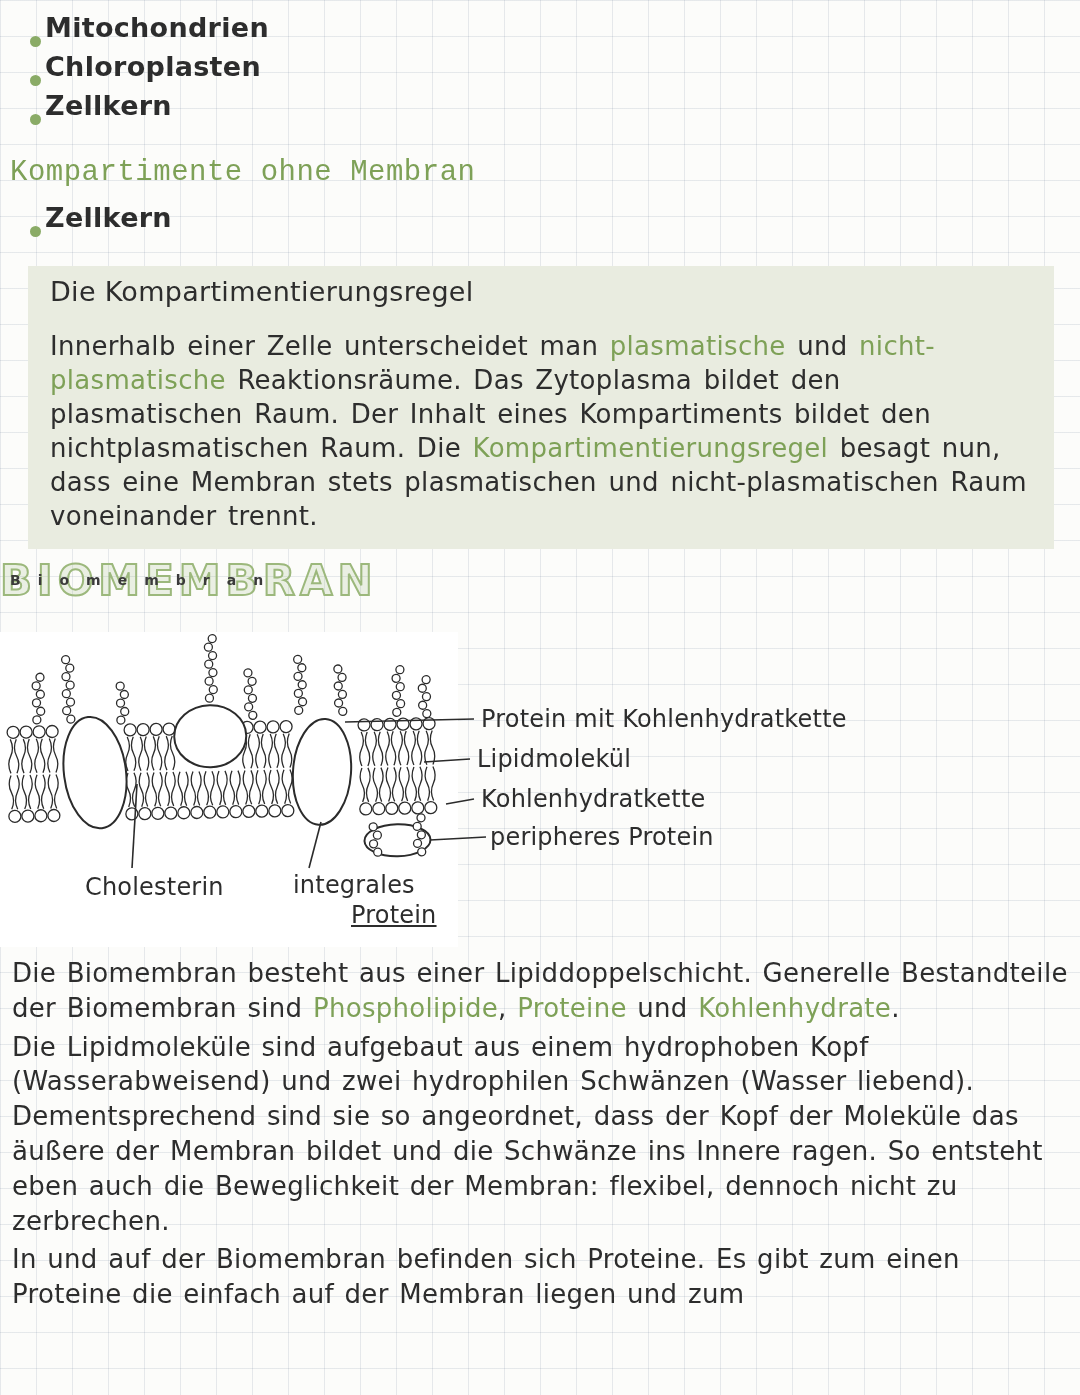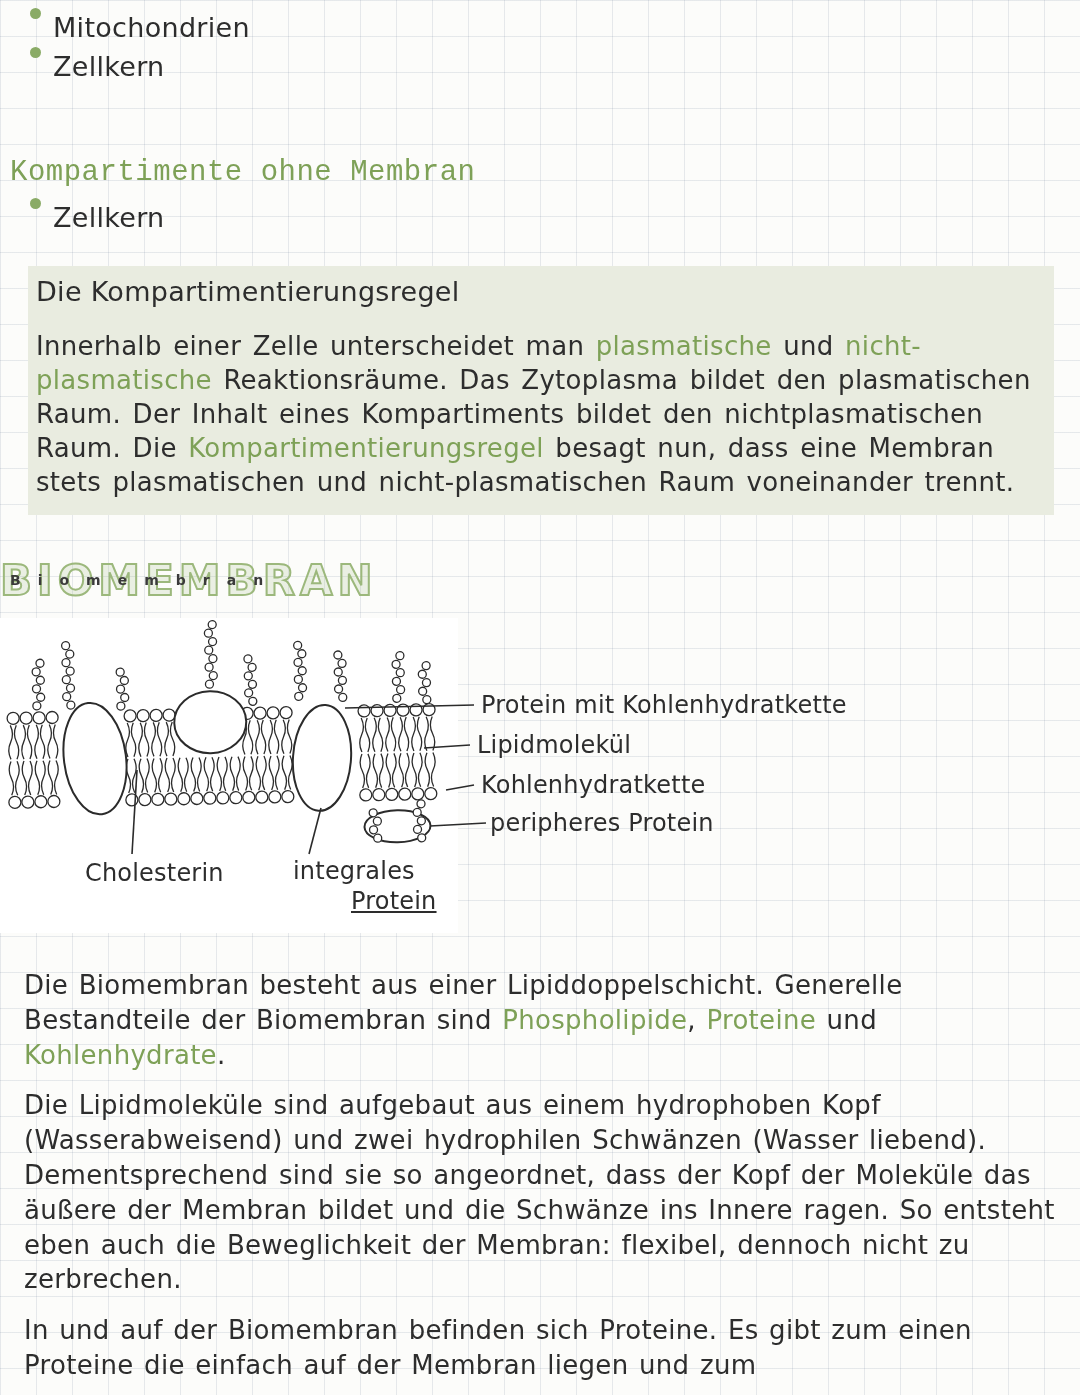--- a/index.html
+++ b/index.html
@@ -11,63 +11,67 @@
     background-color:#fcfcfa;
     background-image:
       linear-gradient(to right,  rgba(125,140,165,0.18) 1px, transparent 1px),
       linear-gradient(to bottom, rgba(125,140,165,0.18) 1px, transparent 1px);
     background-size:36px 36px;
   }
 
   .green { color:#7ea157; }
 
   .note-list { list-style:none; }
-  .note-list li { display:flex; align-items:flex-start; gap:12px; font-size:27px; line-height:39px; letter-spacing:.3px; }
+  .note-list li { display:flex; align-items:flex-end; gap:4px; font-size:27px; line-height:39px; letter-spacing:.3px;font-weight:bold; }
   .dot { width:11px; height:11px; border-radius:50%; background:#8aab66; flex:0 0 auto; }
 
   .top-list { position:absolute; top:8px; left:30px; }
   .section-heading { position:absolute; top:156px; left:10px; font-size:29px; letter-spacing:.5px; color:#7ea157;font-family:Liberation Mono, monospace; }
   .ribo-list { position:absolute; top:198px; left:30px; }
 
   .rule-box {
     position:absolute; top:266px; left:28px; width:1026px;
-    background:#e9ece0; padding:8px 16px 16px 8px;
+    background:#e9ece0; padding:8px 16px 16px 22px;
   }
   .rule-title { font-size:27px; line-height:36px; letter-spacing:.3px; }
   .rule-text  { font-size:26px; line-height:34px; letter-spacing:.3px; word-spacing:3px;margin-top:19px; }
 
   .bio-heading { position:absolute; top:556px; left:0; height:52px; }
   .bio-heading .outline {
     font-size:42px; font-weight:700; letter-spacing:5px;
     color:rgba(156,184,124,0.18);
     -webkit-text-stroke:2px #9cb87c;
   }
   .bio-heading .small-letters {
     position:absolute; left:10px; top:16px;
     font-size:14px; font-weight:700; letter-spacing:17px; color:#3a3a3a; white-space:nowrap;
   }
 
-  .diagram { position:absolute; top:618px; left:0; width:1080px; height:330px; }
+  .diagram { position:absolute; top:632px; left:0; width:1080px; height:330px; }
   .diagram svg { position:absolute; left:0; top:0; }
   .dlabel { position:absolute; font-size:24px; line-height:30px; letter-spacing:.2px; white-space:nowrap; }
   .dlabel .indent { display:inline-block; padding-left:58px;text-decoration:underline; }
 
   .body-text { position:absolute; top:952px; left:8px; width:1064px;
     font-size:26px; line-height:34.8px; letter-spacing:.3px; word-spacing:2px; }
-  .body-text p { margin:16px; }
+  .body-text p { margin:4px; }
 </style>
 </head>
 <body>
 
 <div class="page">
 
   <ul class="note-list top-list">
     <li>
       <span class="dot"></span>
       <span>Mitochondrien</span>
+    </li>
+    <li>
+      <span class="dot"></span>
+      <span>Chloroplasten</span>
     </li>
     <li>
       <span class="dot"></span>
       <span>Zellkern</span>
     </li>
   </ul>
 
   <div class="section-heading">Kompartimente ohne Membran</div>
 
   <ul class="note-list ribo-list">

